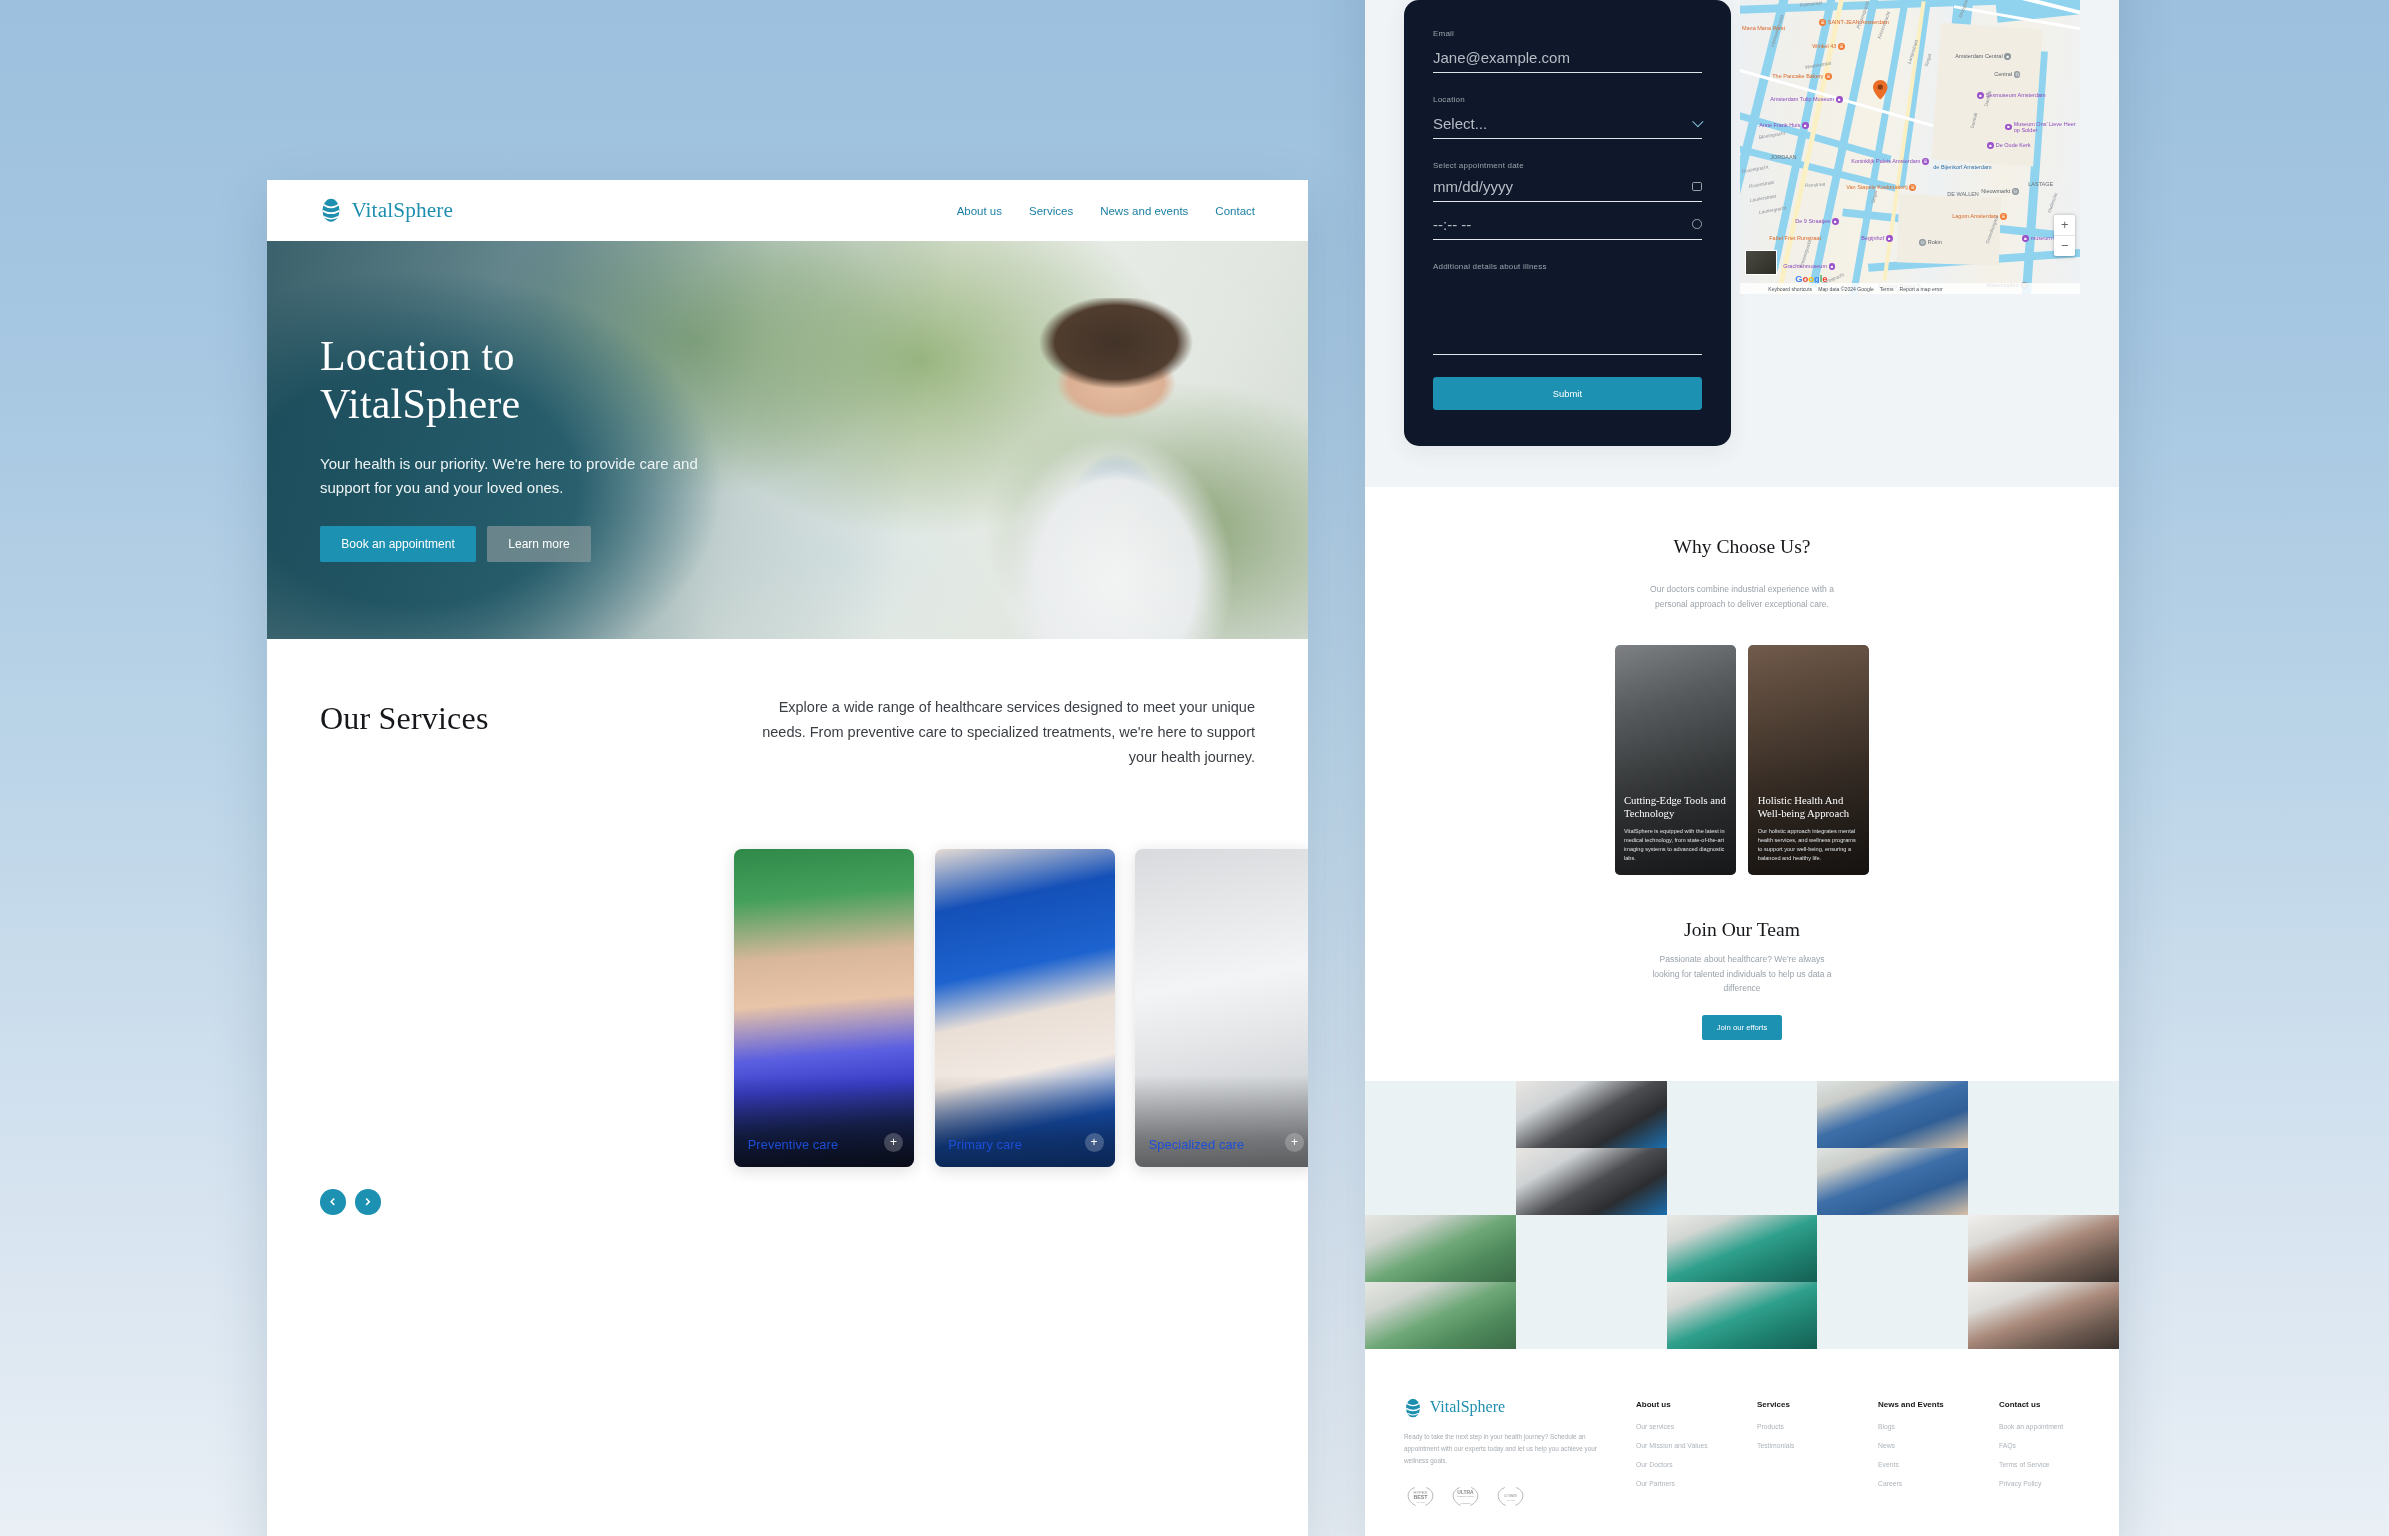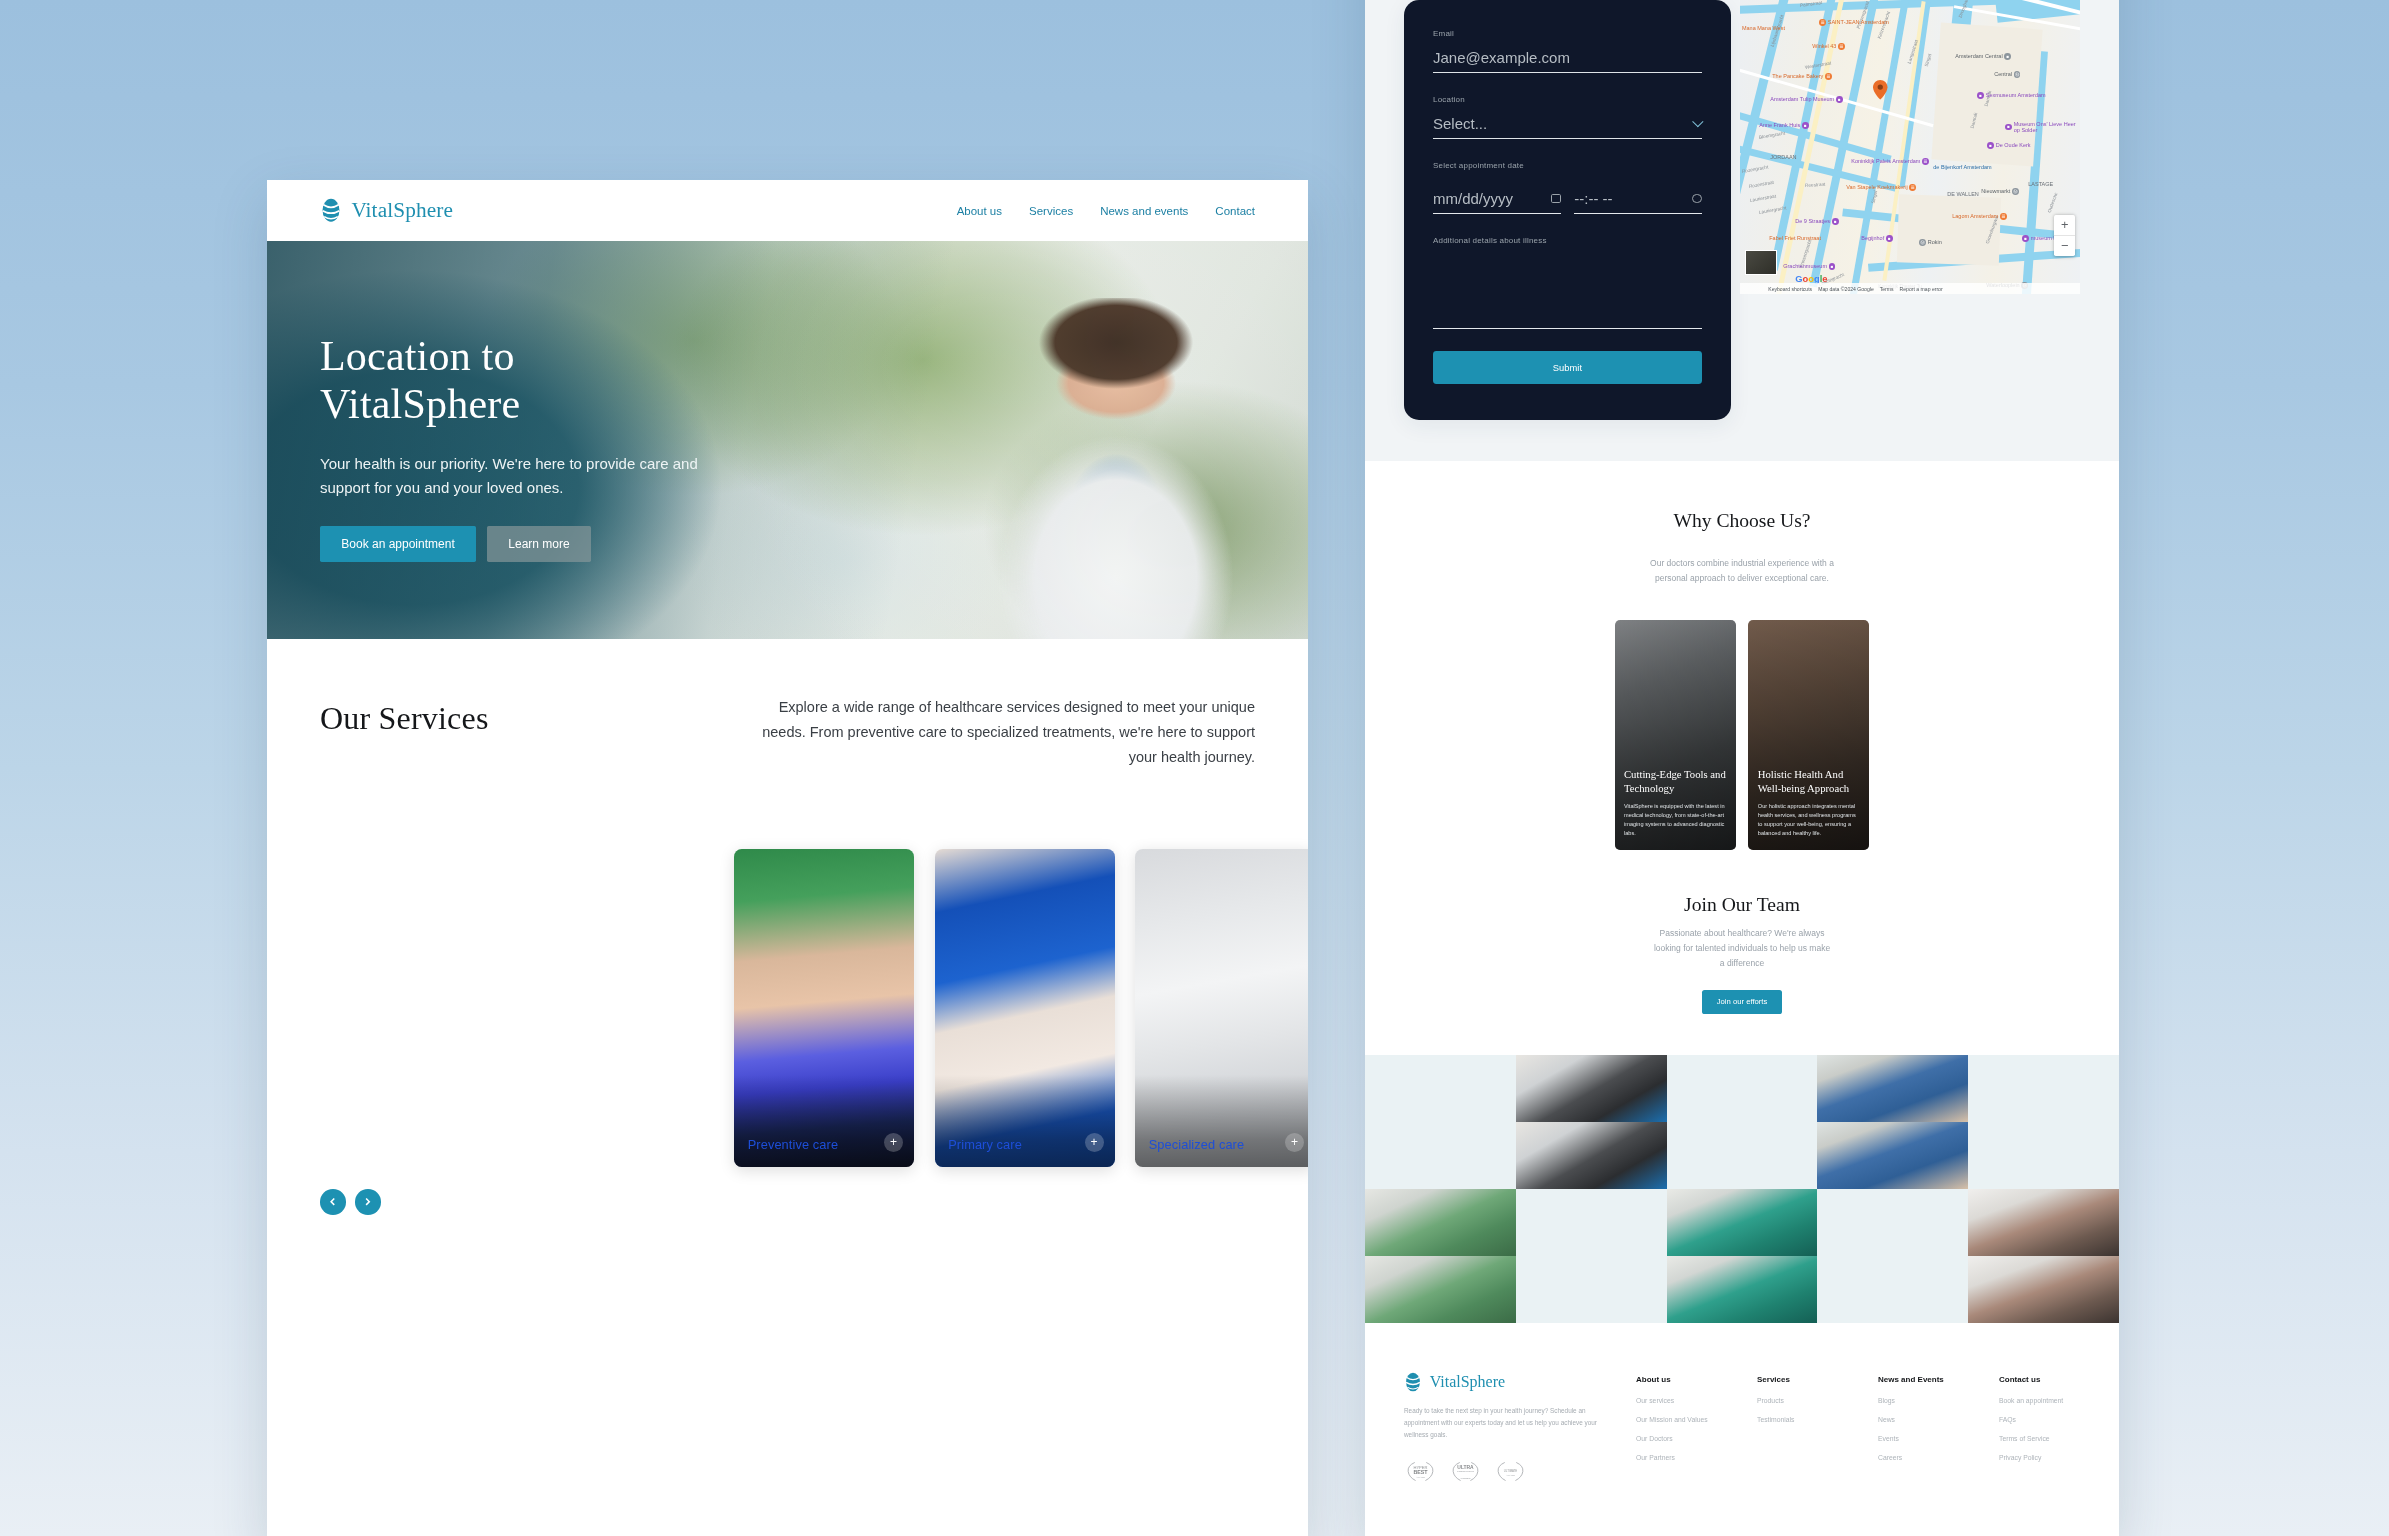--- a/index.html
+++ b/index.html
@@ -94,21 +94,21 @@
   .form-row { display:flex; gap:0; padding:0 39px; }
   .form-card { width:331px; background:#0f172a; border-radius:15px; padding:29px 29px 36px;
                box-shadow:0 5.1px 22px rgba(30,60,90,.07); }
   .fld { margin-bottom:22px; }
   .fld-label { font-size:8px; color:#9aa3ab; letter-spacing:0.2px; }
   .fld-line { margin-top:11px; border-bottom:0.9px solid #dfe4e8; padding-bottom:6px;
               display:flex; align-items:center; justify-content:space-between; }
   .fld-val { font-size:15px; color:#b6bdc4; }
   .chev { width:7.7px; height:7.7px; border-right:1.2px solid #7fbfd6; border-bottom:1.2px solid #7fbfd6;
           transform:rotate(45deg) translate(-1.7px,-1.7px); }
-  .fld-pair { display:flex; gap:13.7px; margin-top:20px; }
+  .fld-pair { display:flex; gap:13.7px; margin-top:8px;flex-direction:column; }
   .fld-half { flex:1; border-bottom:0.9px solid #e4e8ec; padding-bottom:6px;
               display:flex; align-items:center; justify-content:space-between; }
   .mini-icon { width:9.4px; height:9.4px; border:1px solid #9ba3aa; border-radius:1.7px; flex:0 0 auto; }
   .mini-icon.round { border-radius:50%; }
   .txtarea { margin-top:11px; height:73px; border-bottom:0.9px solid #e4e8ec; }
   .submit { width:100%; background:#1d91b2; color:#fff; border:none; cursor:pointer;
             padding:11px 0; border-radius:3.4px; font-size:9.4px; font-family:inherit; }
 
   
   .map-wrap { position:relative; width:345px; height:294px; margin-left:9.4px; overflow:hidden;
@@ -517,21 +517,21 @@
         <div class="feat-scrim"></div>
         <div class="feat-txt">
           <div class="feat-h">Holistic Health And Well-being Approach</div>
           <div class="feat-p">Our holistic approach integrates mental health services, and wellness programs to support your well-being, ensuring a balanced and healthy life.</div>
         </div>
       </div>
     </div>
 
     <div class="join">
       <h2 class="sec-title">Join Our Team</h2>
-      <p class="sec-sub" style="max-width:183px;margin-left:auto;margin-right:auto;">Passionate about healthcare? We're always looking for talented individuals to help us make a difference</p>
+      <p class="sec-sub" style="max-width:183px;margin-left:auto;margin-right:auto;">Passionate about healthcare? We're always looking for talented individuals to help us data a difference</p>
       <button class="join-btn">Join our efforts</button>
     </div>
   </div>
 
   <div class="gallery">
     <div class="gcell"></div>
     <div class="gcell gphoto gp1"></div>
     <div class="gcell"></div>
     <div class="gcell gphoto gp2"></div>
     <div class="gcell"></div>

